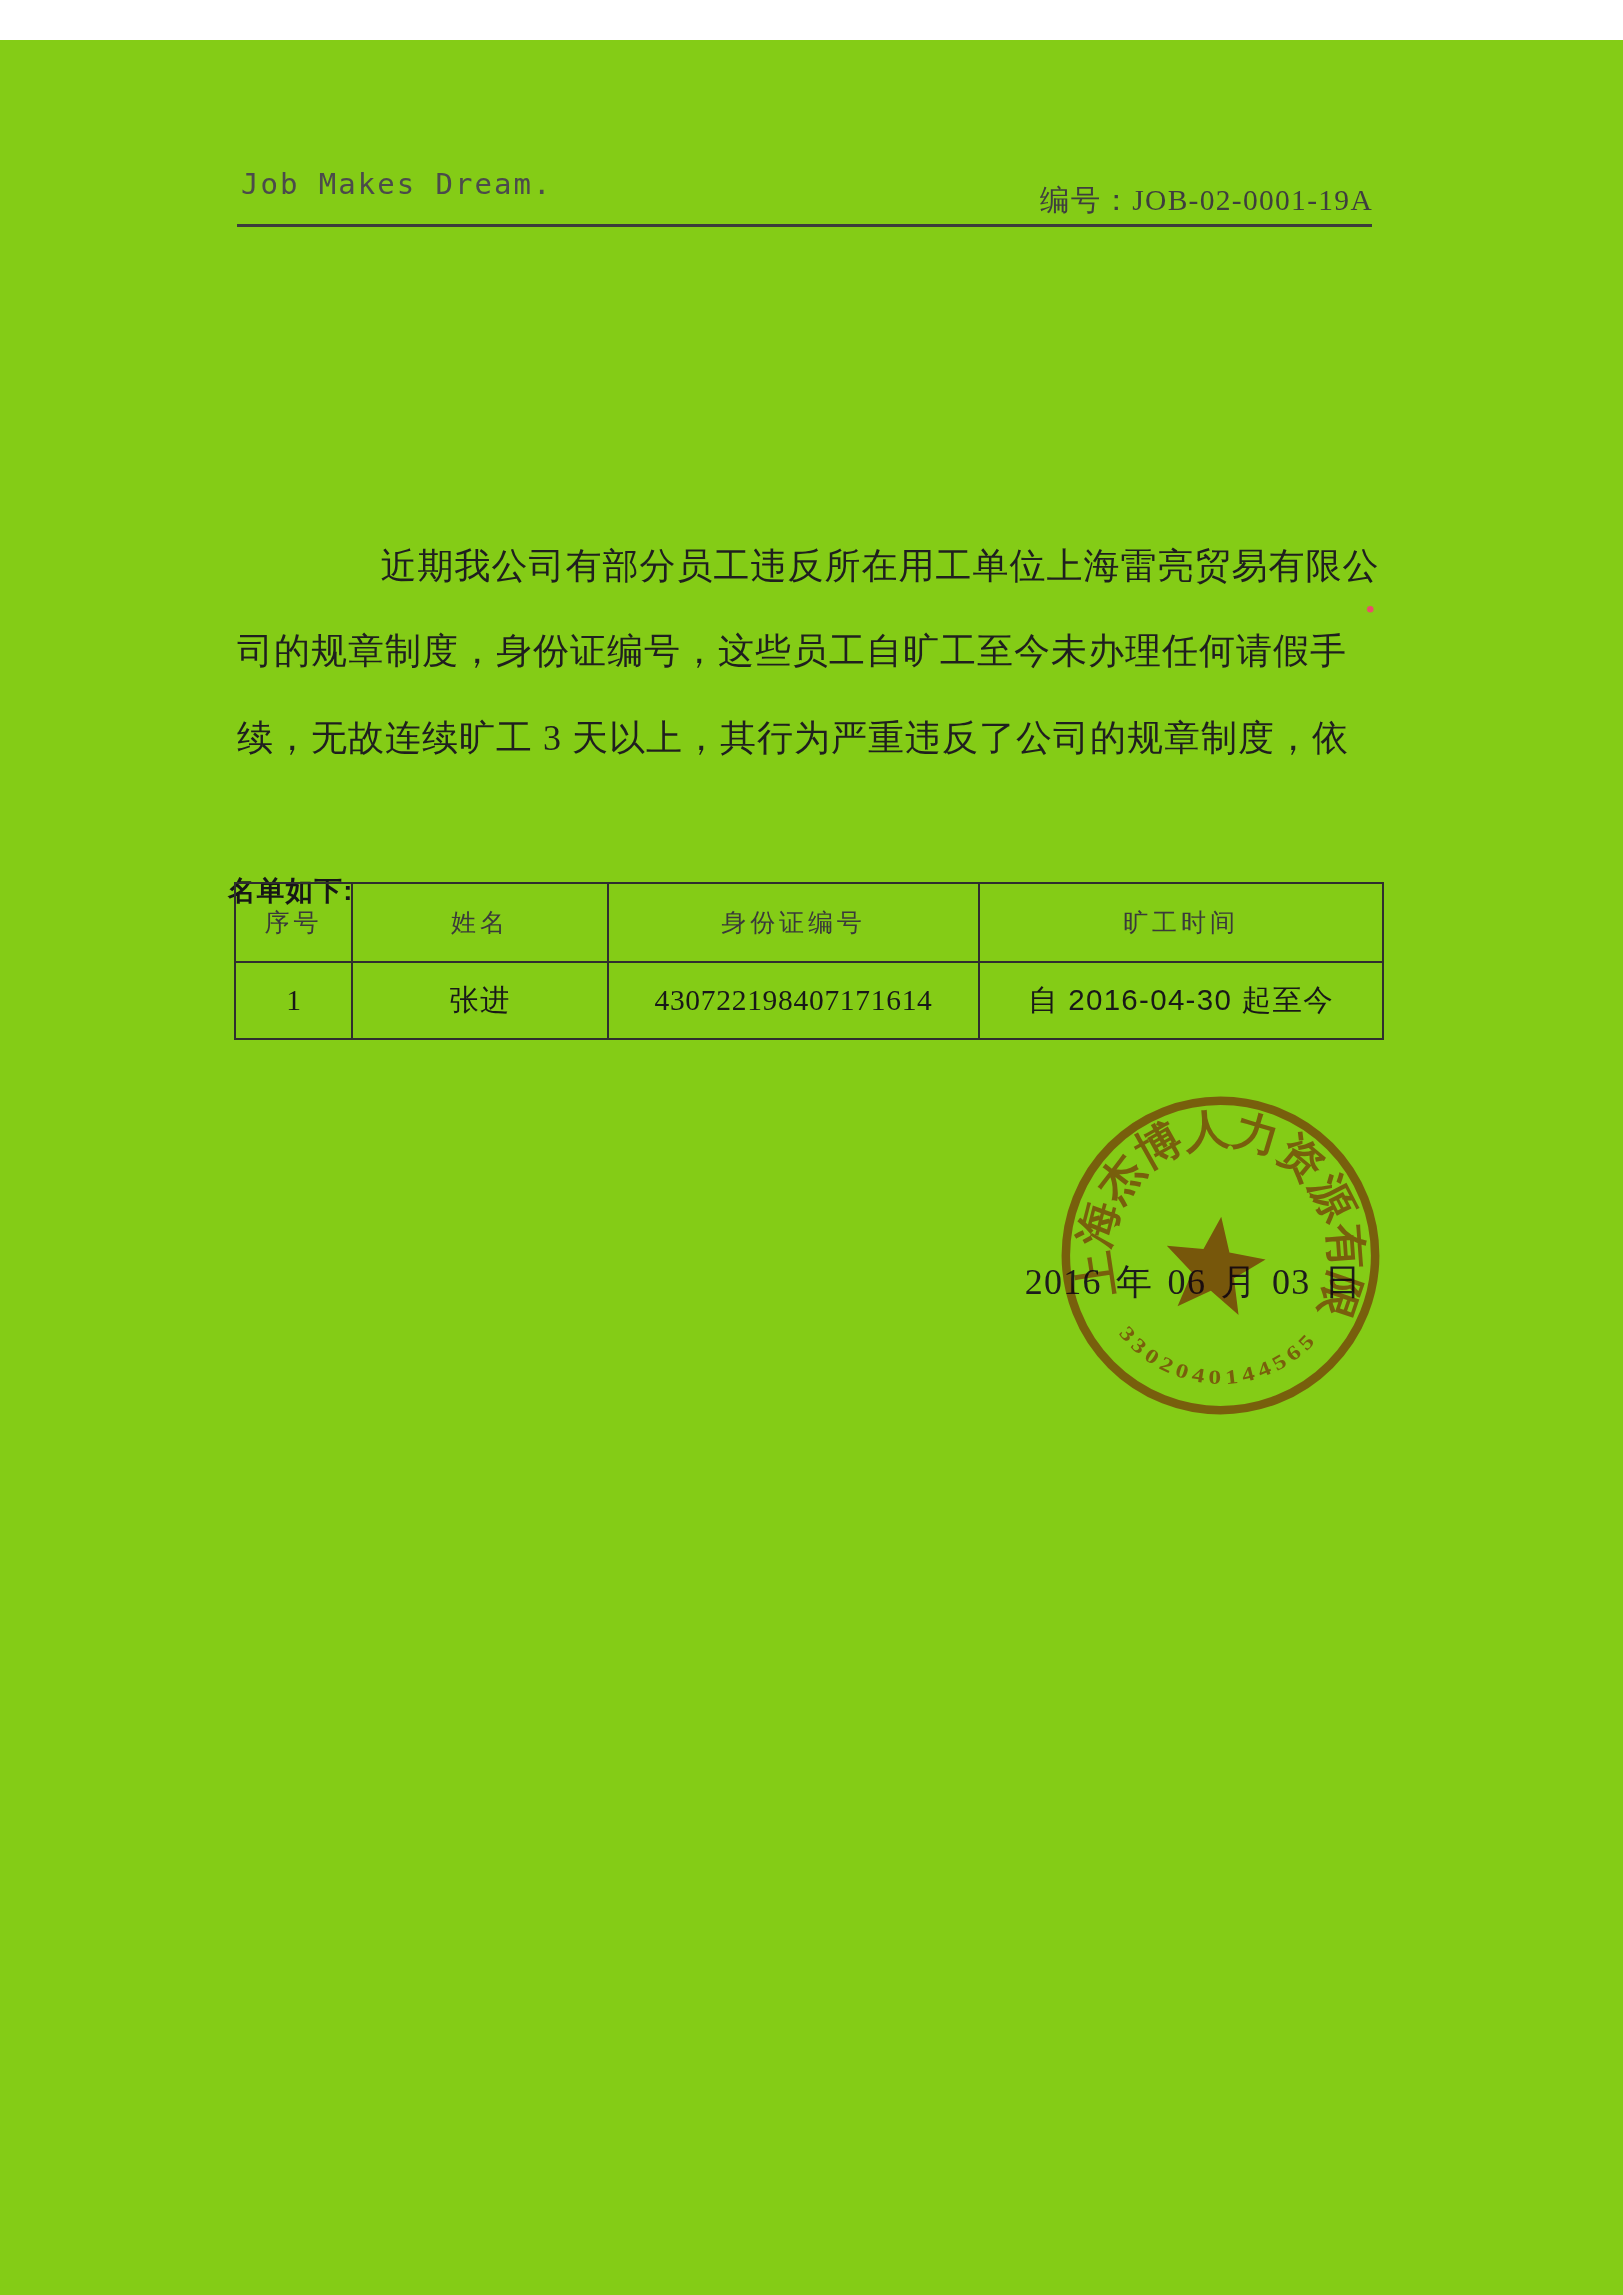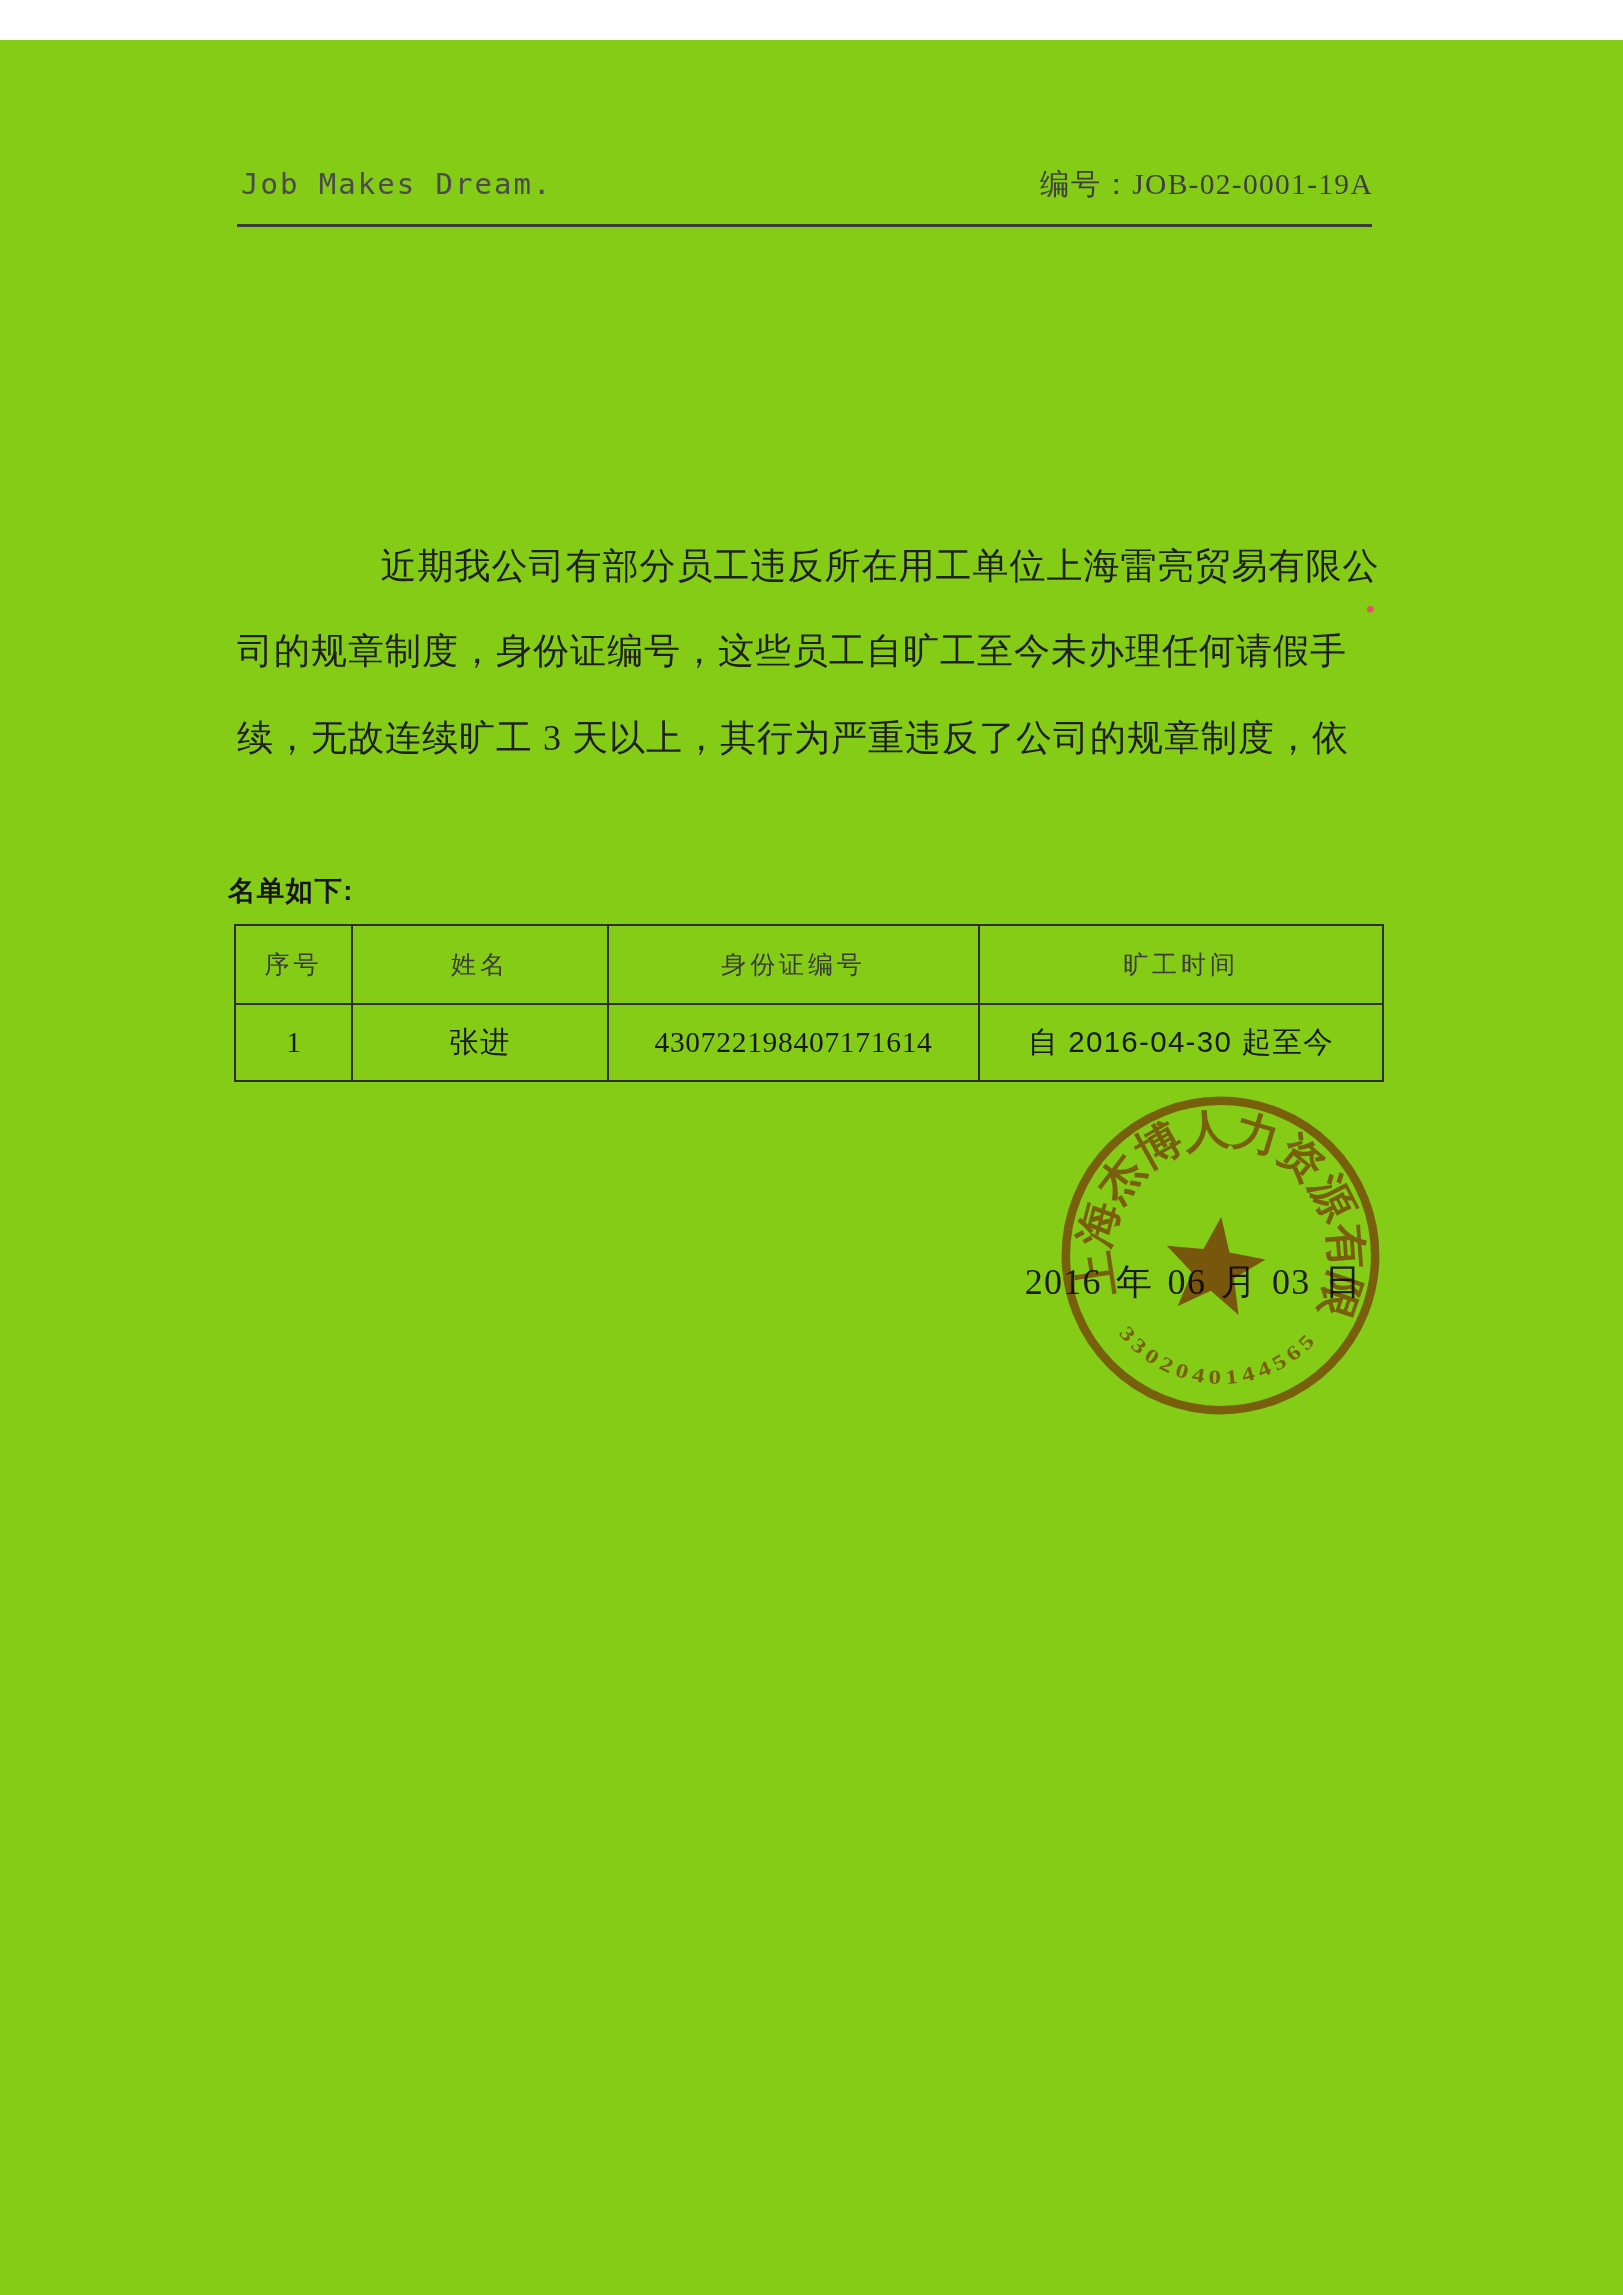--- a/index.html
+++ b/index.html
@@ -6,21 +6,21 @@
   .page{
     position:relative;width:1623px;height:2295px;background:#84cc16;overflow:hidden;
     font-family:"Liberation Serif","DejaVu Serif",serif;color:#1d1d1d;margin-top:40px;
   }
   .hdr-left{
     position:absolute;left:241px;top:127px;
     font-family:"DejaVu Sans Mono","Liberation Mono",monospace;
     font-size:29px;line-height:34px;color:#4b4b4b;letter-spacing:2px;
   }
   .hdr-right{
-    position:absolute;right:250px;top:127px;
+    position:absolute;right:250px;top:143px;
     font-size:29.5px;line-height:35px;color:#3e3e3e;letter-spacing:1.3px;
   }
   .hdr-rule{
     position:absolute;left:237px;top:184px;width:1135px;height:3.3px;background:#3c3c3c;
   }
   .doc-title{
     position:absolute;left:0;top:296px;width:1610px;text-align:center;
     font-size:63px;font-weight:bold;color:#2b2b2b;letter-spacing:10.5px;line-height:92px;
   }
   .para-line{
@@ -30,21 +30,21 @@
   .pl-0{top:505px;padding-left:73px;text-align:center;}
   .pl-1{top:590px;}
   .pl-2{top:677px;}
   .pl-3{top:762px;}
   .list-label{
     position:absolute;left:228px;top:834px;
     font-family:"Liberation Sans","DejaVu Sans",sans-serif;
     font-size:27.5px;font-weight:bold;color:#161616;letter-spacing:1.3px;line-height:33px;
   }
   table.roster{
-    position:absolute;left:234px;top:884px;width:1148px;
+    position:absolute;left:234px;top:842px;width:1148px;
     border-collapse:collapse;table-layout:fixed;background:transparent;padding-left:32px;
   }
   table.roster th,table.roster td{
     border:2px solid #2f2f2f;text-align:center;vertical-align:middle;padding:0;
   }
   table.roster th{
     height:77px;font-weight:normal;font-size:25px;color:#3a3a3a;
     font-family:"Liberation Sans","DejaVu Sans",sans-serif;letter-spacing:3.9px;
   }
   table.roster td{height:75px;font-size:29.5px;color:#181818;}

